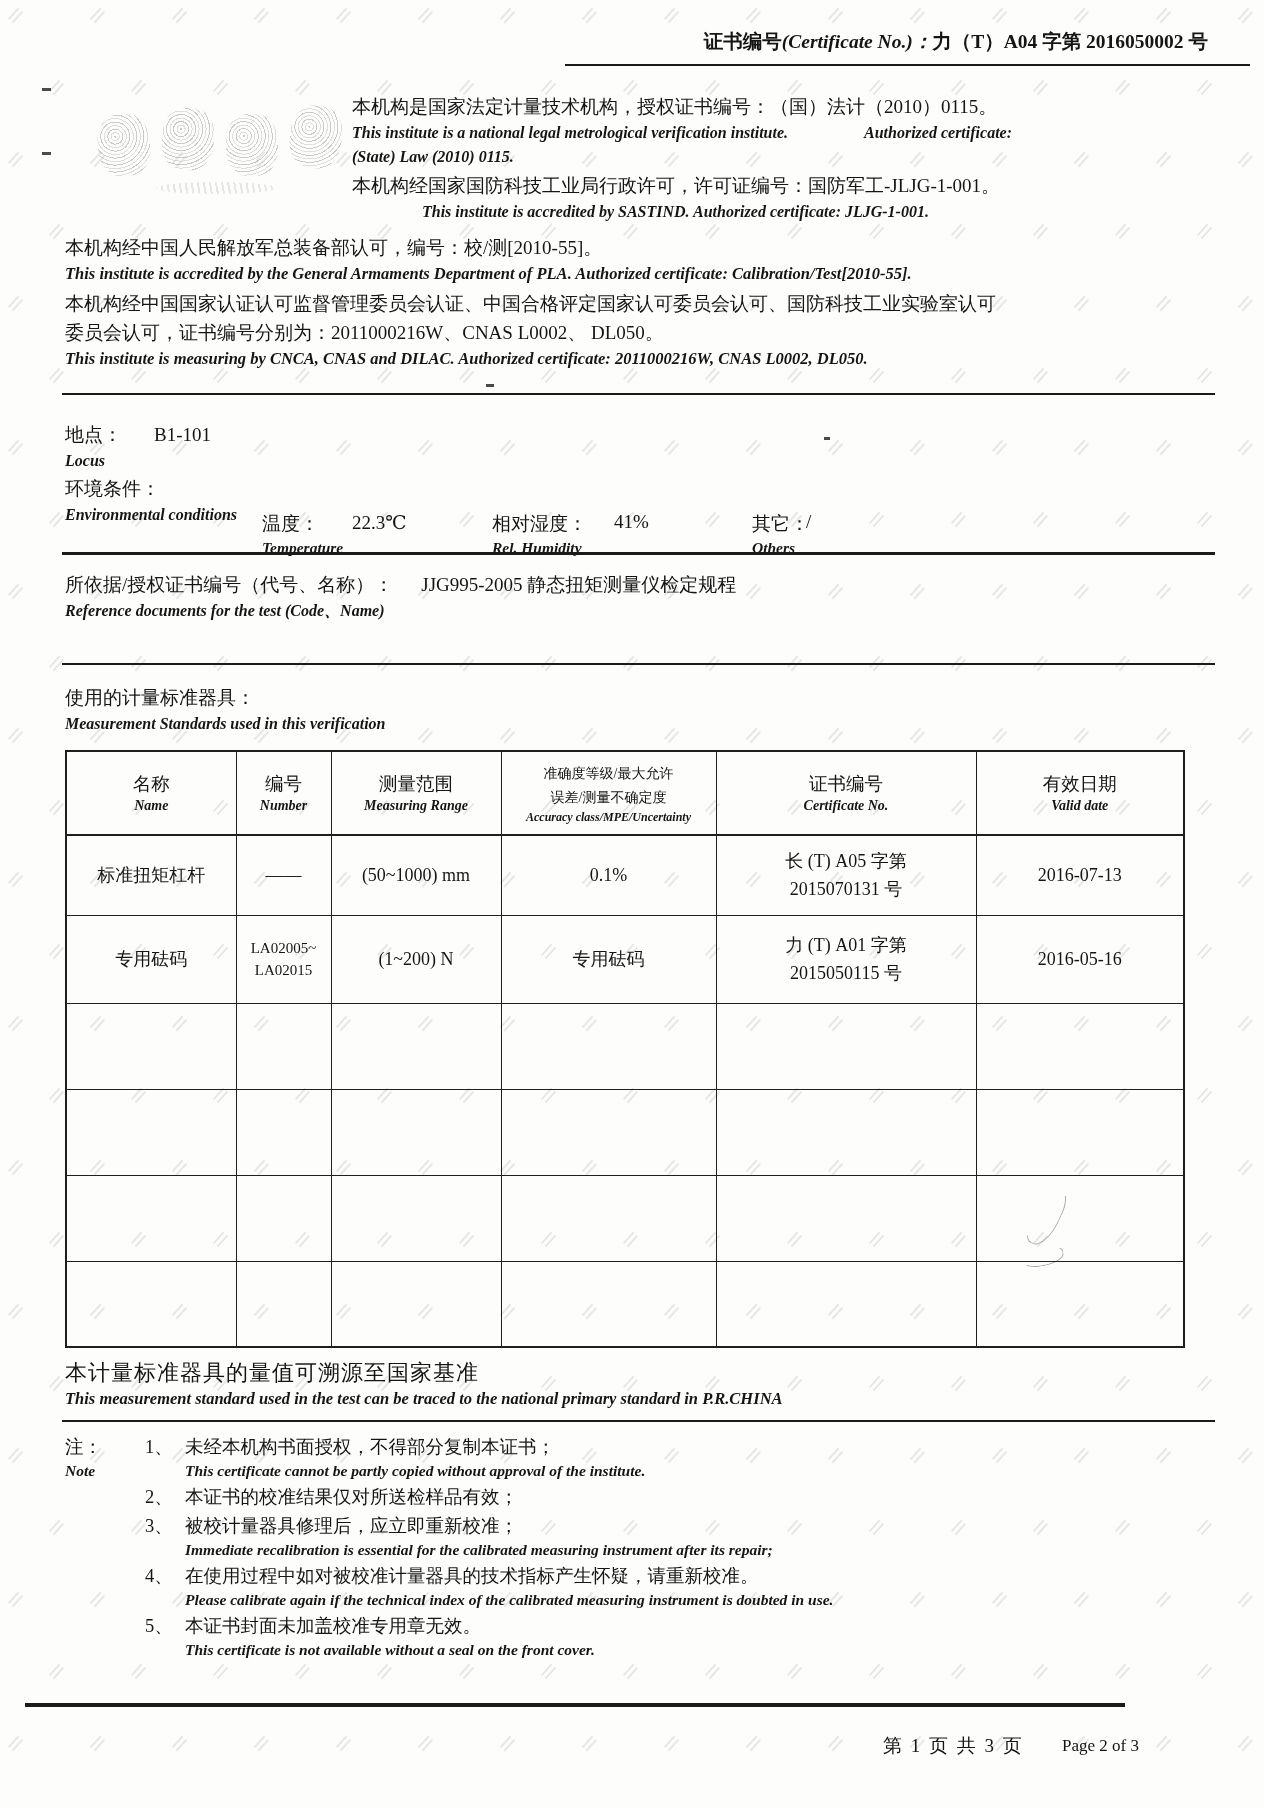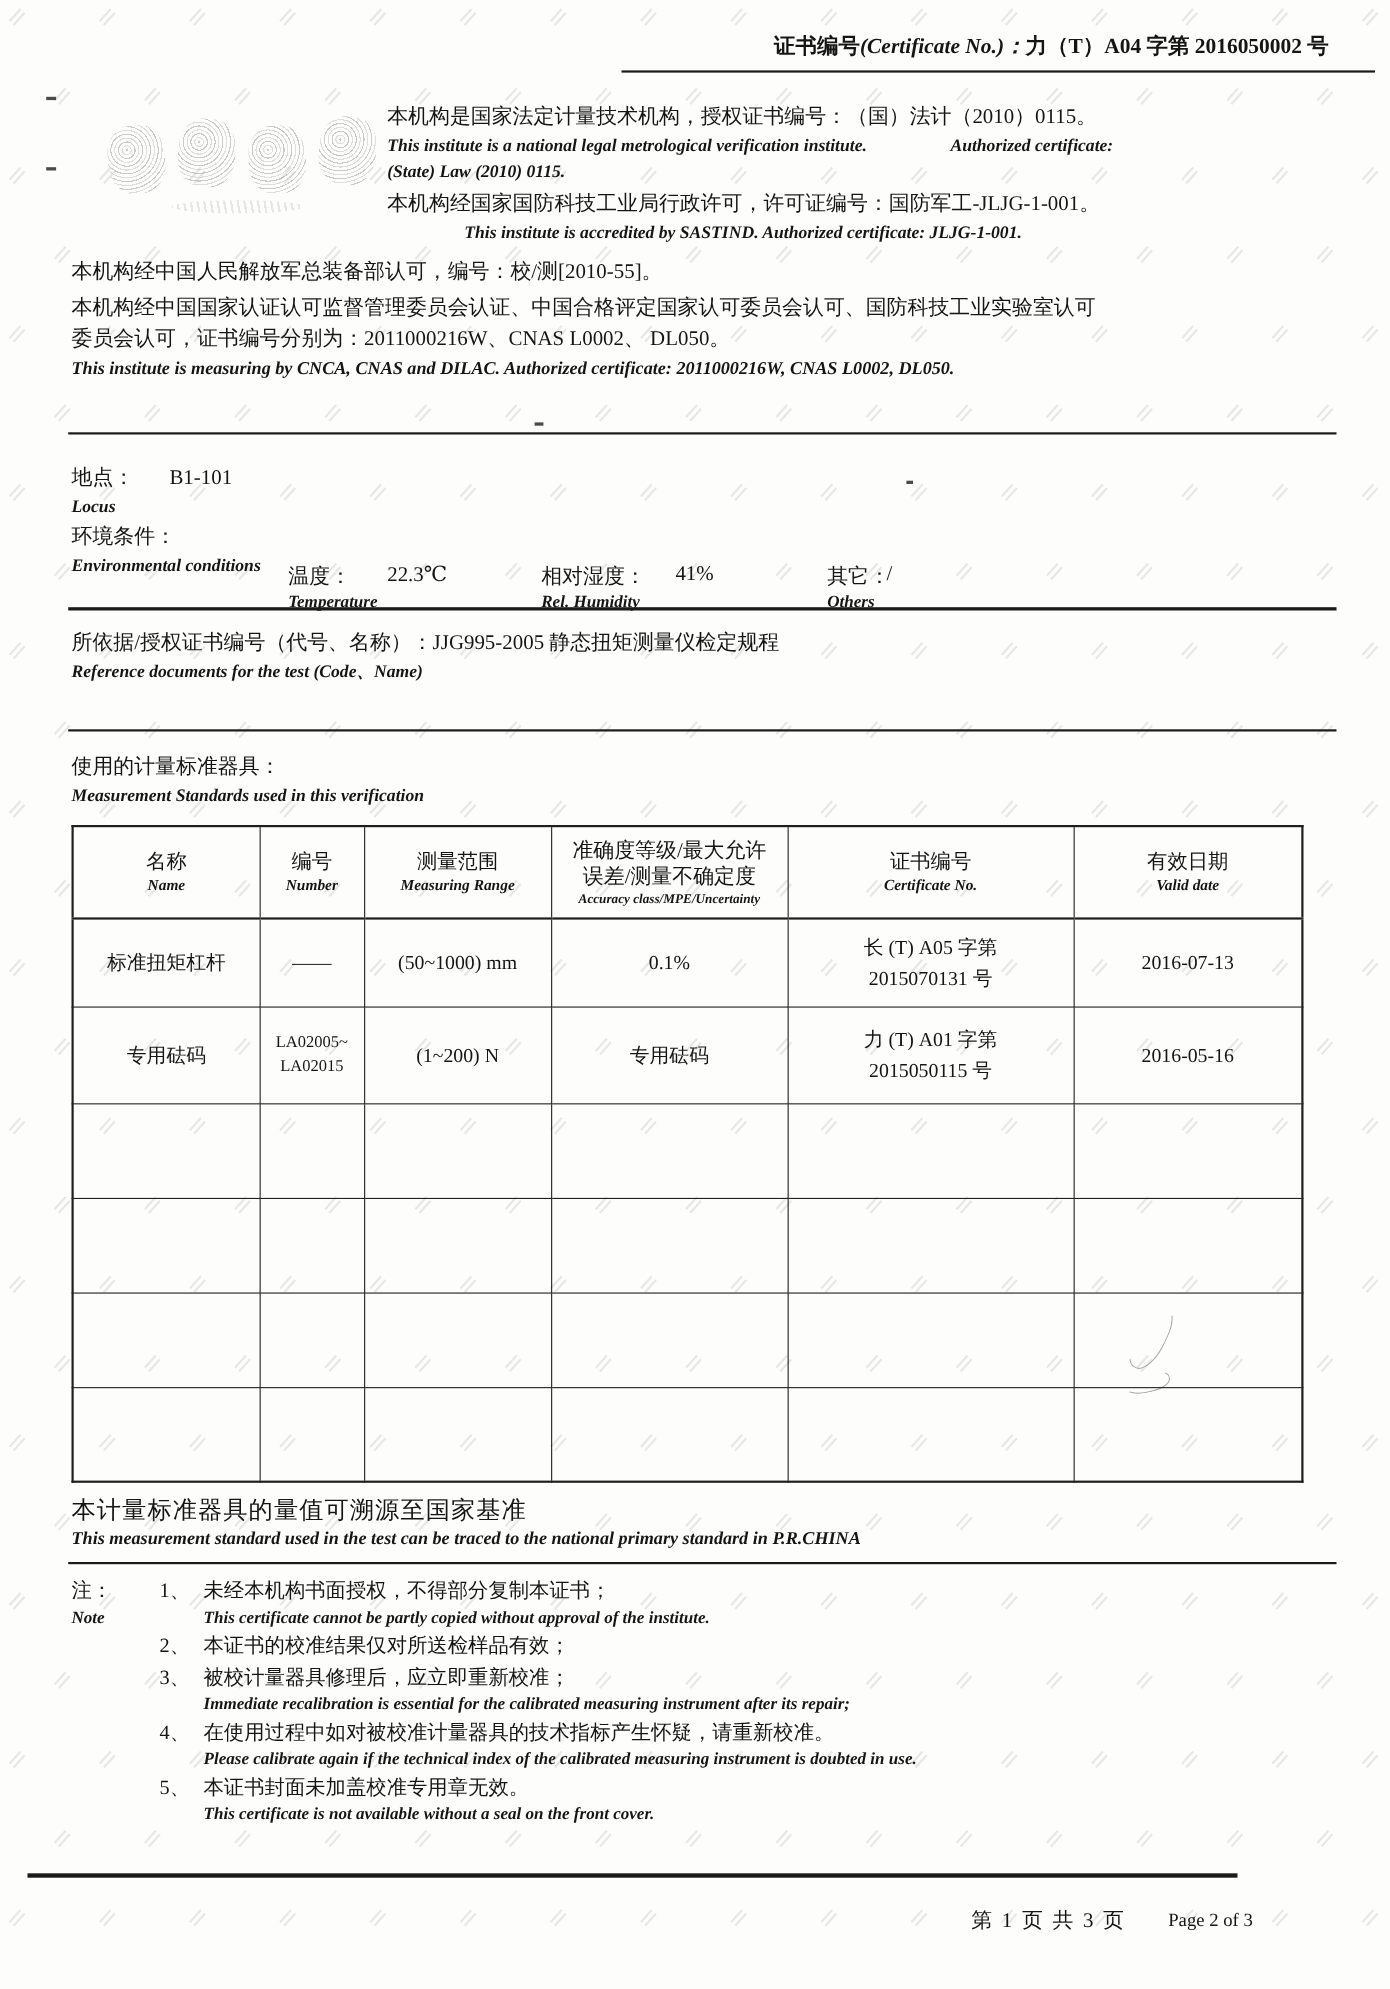--- a/index.html
+++ b/index.html
@@ -34,21 +34,21 @@
   
   .envlabel{position:absolute;font-size:19px}
   .envval{position:absolute;font-size:19px}
   .enven{position:absolute;font-style:italic;font-weight:bold;font-size:15.5px}
   
   #stdtable{border-collapse:collapse;table-layout:fixed;width:1118px}
   #stdtable td,#stdtable th{border:1.5px solid #1f1f1f;text-align:center;vertical-align:middle;
     padding:2px 6px;font-weight:normal;overflow:hidden}
   #stdtable{border:2px solid #1f1f1f}
   #stdtable .hd-zh{font-size:18.5px;line-height:26px}
-  #stdtable .hd-zh-sm{font-size:19px;line-height:24px}
+  #stdtable .hd-zh-sm{font-size:14px;line-height:24px}
   #stdtable .hd-en{font-style:italic;font-weight:bold;font-size:14px;line-height:18px}
   #stdtable .hd-en-sm{font-style:italic;font-weight:bold;font-size:12px;line-height:15px}
   #stdtable thead th{border-bottom:2.5px solid #1f1f1f}
   #stdtable .c-num{font-size:15px;line-height:22px}
   #stdtable .cell{font-size:18px;line-height:28px}
   
   #notes .item{margin-bottom:3px}
   #notes .nrow{display:flex}
   #notes .nno{width:40px;flex:0 0 40px;font-size:18.5px;line-height:26px}
   #notes .nzh{font-size:18.5px;line-height:26px}
@@ -479,20 +479,21 @@
       <span>This institute is a national legal metrological verification institute.</span>
       <span>Authorized certificate:</span>
     </div>
     <div class="en">(State) Law (2010) 0115.</div>
     <div class="zh" style="margin-top:2px">本机构经国家国防科技工业局行政许可，许可证编号：国防军工-JLJG-1-001。</div>
     <div class="en" style="margin-left:70px">This institute is accredited by SASTIND. Authorized certificate: JLJG-1-001.</div>
   </div>
 
   <div class="abs" style="top:233px;left:65px;width:1110px">
     <div class="zh">本机构经中国人民解放军总装备部认可，编号：校/测[2010-55]。</div>
+    <div class="en" style="font-size:16.5px">This institute is accredited by the General Armaments Department of PLA. Authorized certificate: Calibration/Test[2010-55].</div>
     <div class="zh" style="margin-top:3px">本机构经中国国家认证认可监督管理委员会认证、中国合格评定国家认可委员会认可、国防科技工业实验室认可</div>
     <div class="zh">委员会认可，证书编号分别为：2011000216W、CNAS L0002、 DL050。</div>
     <div class="en" style="font-size:16.5px">This institute is measuring by CNCA, CNAS and DILAC. Authorized certificate: 2011000216W, CNAS L0002, DL050.</div>
   </div>
 
   <div class="abs rule" style="top:393px;left:62px;width:1153px"></div>
 
   <div class="abs" style="top:420px;left:65px">
     <div>
       <span class="zh">地点：</span>
@@ -513,21 +514,21 @@
     <span class="envlabel" style="left:752px">其它：</span>
     <span class="envval" style="left:806px">/</span>
     <span class="enven" style="left:752px;top:28px">Others</span>
   </div>
 
   <div class="abs rule" style="top:552px;left:62px;width:1153px;height:3px"></div>
 
   <div class="abs" style="top:570px;left:65px;width:1110px">
     <div style="display:flex">
       <span class="zh">所依据/授权证书编号（代号、名称）：</span>
-      <span class="zh" style="">JJG995-2005 静态扭矩测量仪检定规程</span>
+      <span class="zh" style="margin-left:28px">JJG995-2005 静态扭矩测量仪检定规程</span>
     </div>
     <div class="en">Reference documents for the test (Code、Name)</div>
   </div>
 
   <div class="abs rule" style="top:663px;left:62px;width:1153px"></div>
 
   <div class="abs" style="top:683px;left:65px">
     <div class="zh">使用的计量标准器具：</div>
     <div class="en">Measurement Standards used in this verification</div>
   </div>

